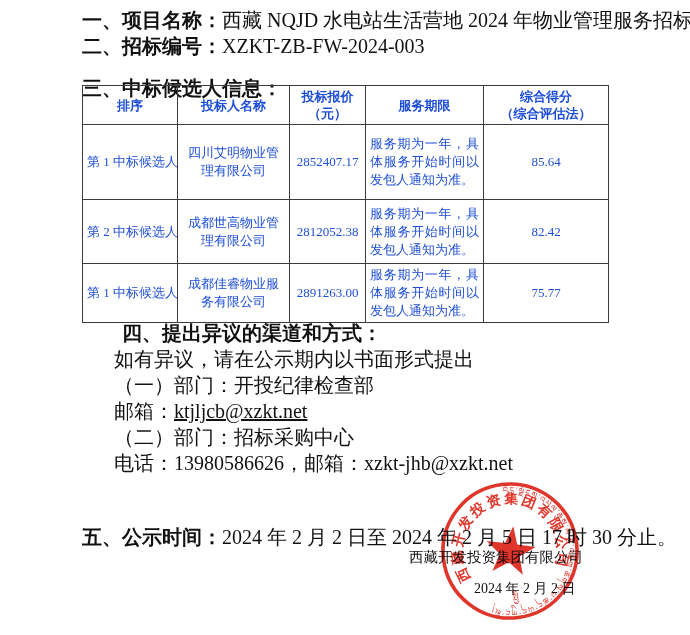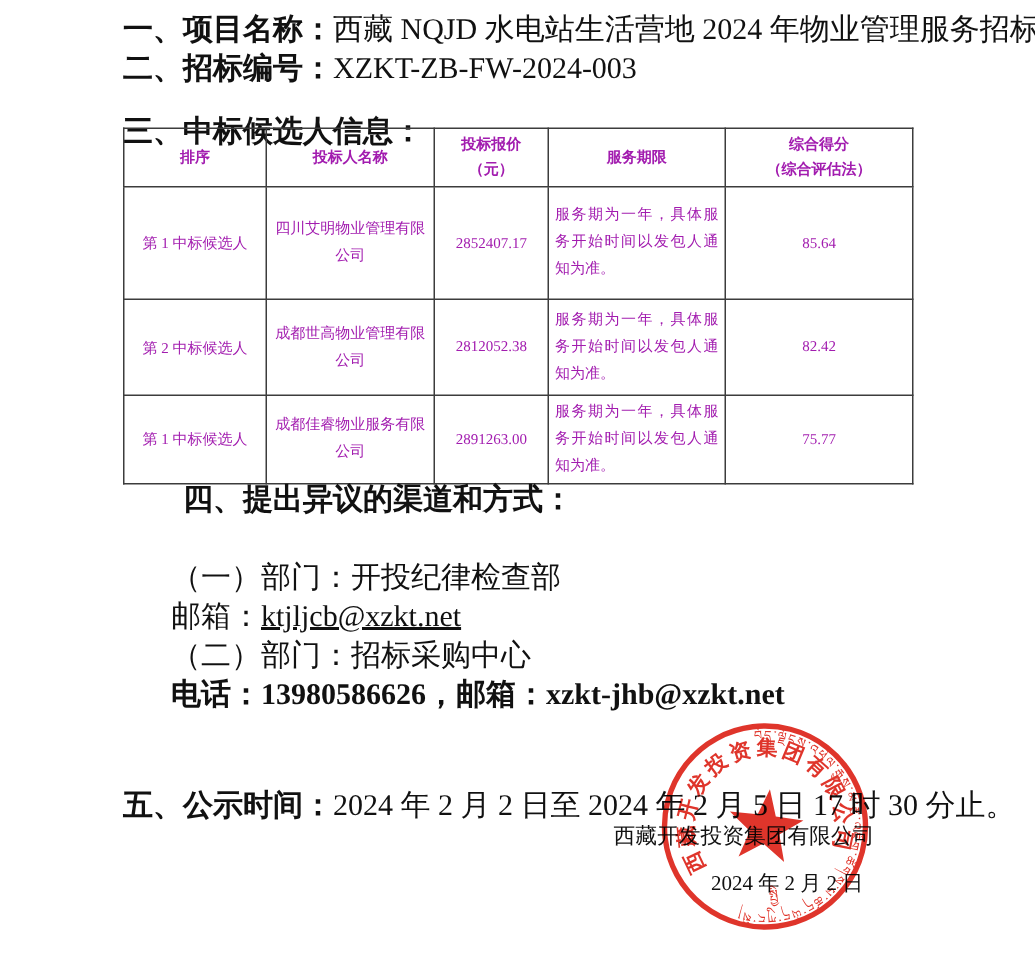--- a/index.html
+++ b/index.html
@@ -12,21 +12,21 @@
     overflow:hidden;
   }
   .ln{position:absolute;white-space:nowrap;font-size:20px;line-height:17px;}
   .b{font-weight:bold;}
   .indent{left:114px;}
   .link{text-decoration:underline;}
   
   table.cands{
     position:absolute;top:85px;left:82px;
     width:526px;border-collapse:collapse;table-layout:fixed;
-    font-size:10px;text-align:center;color:#a21caf;
+    font-size:13px;text-align:center;color:#1d4ed8;
   }
   table.cands th,table.cands td{
     border:1px solid #3c3c3c;
     padding:2px 4px;
     vertical-align:middle;
   }
   table.cands th{font-weight:bold;white-space:pre-line;line-height:17px;}
   tr.r-head{height:38px;}
   tr.r1{height:75px;}
   tr.r2{height:64px;}
@@ -101,26 +101,27 @@
         <td class="price">2891263.00</td>
         <td class="period">服务期为一年，具体服务开始时间以发包人通知为准。</td>
         <td class="score">75.77</td>
       </tr>
     </tbody>
   </table>
 
   <div class="ln" style="top:325px;left:82px;margin-left:40px;">
     <span class="b">四、提出异议的渠道和方式：</span>
   </div>
+  <div class="ln indent" style="top:351px;">如有异议，请在公示期内以书面形式提出</div>
   <div class="ln indent" style="top:377px;">（一）部门：开投纪律检查部</div>
   <div class="ln indent" style="top:403px;">
     <span>邮箱：</span><span class="link">ktjljcb@xzkt.net</span>
   </div>
   <div class="ln indent" style="top:429px;">（二）部门：招标采购中心</div>
-  <div class="ln indent" style="top:455px;font-weight:bold;">
+  <div class="ln indent" style="top:455px;">
     <span>电话：13980586626，邮箱：</span><span>xzkt-jhb@xzkt.net</span>
   </div>
 
   <div class="ln" style="top:481px;left:82px;margin-top:48px;">
     <span class="b">五、公示时间：</span><span>2024 年 2 月 2 日至 2024 年 2 月 5 日 17 时 30 分止。</span>
   </div>
 
   <div class="sig-company">西藏开发投资集团有限公司</div>
   <div class="sig-date">2024 年 2 月 2 日</div>
 

